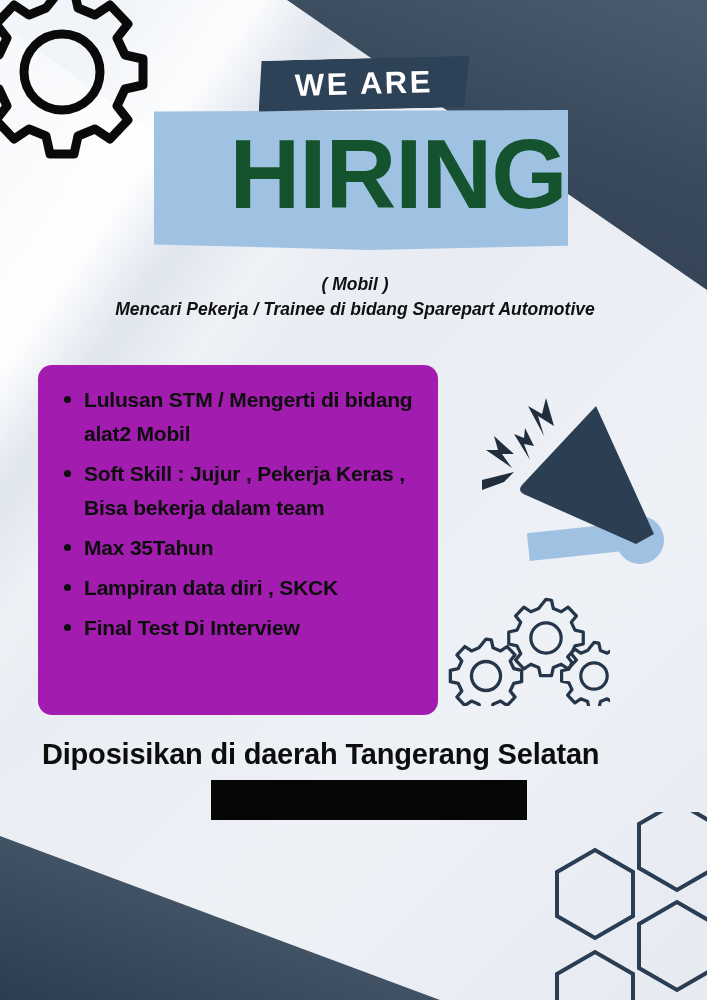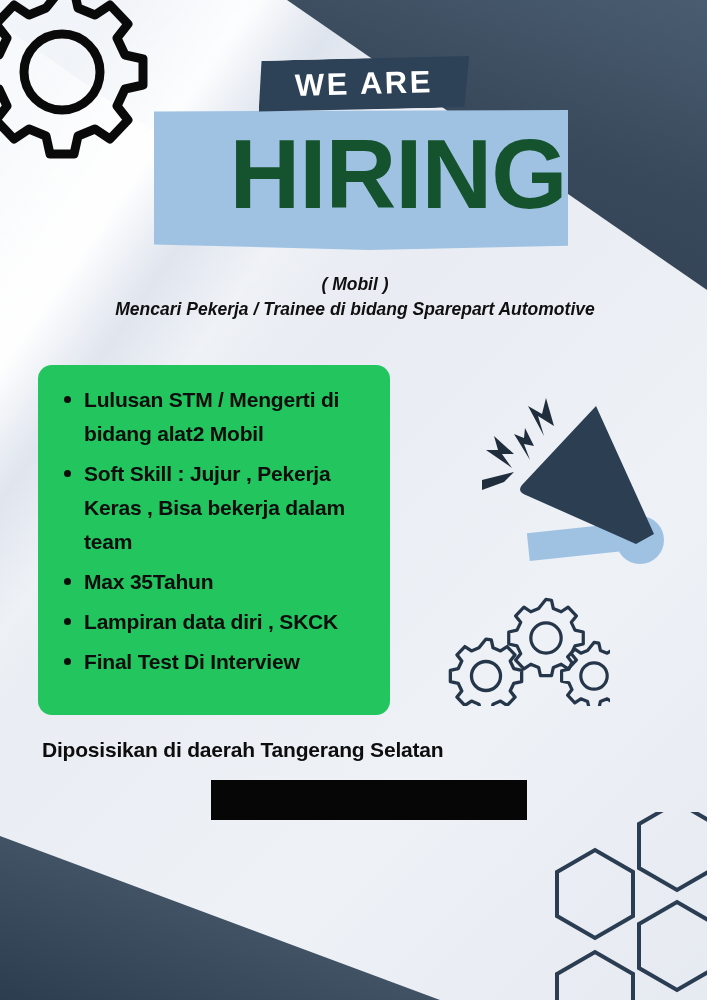--- a/index.html
+++ b/index.html
@@ -148,23 +148,23 @@
     font-style: italic;
     font-weight: 700;
     color: #101010;
     line-height: 1.45;
   }
 
   
   .req-box {
     position: absolute;
     left: 38px; top: 365px;
-    width: 352px;
+    width: 400px;
     min-height: 350px;
-    background: #22c55e;
+    background: #a21caf;
     border-radius: 14px;
     padding: 18px 20px 20px 20px;
     box-sizing: border-box;
   }
   .req-list {
     list-style: none;
     margin: 0;
     padding: 0;
   }
   .req-list li {
@@ -183,21 +183,21 @@
     left: 6px; top: 13px;
     width: 7px; height: 7px;
     border-radius: 50%;
     background: #0d0d0d;
   }
 
   
   .location-line {
     position: absolute;
     left: 42px; top: 738px;
-    font-size: 21px;
+    font-size: 29px;
     font-weight: 700;
     color: #0d0d0d;
     letter-spacing: -0.2px;
   }
   .apply-btn {
     position: absolute;
     left: 48px; top: 781px;
     width: 145px; height: 38px;
     background: #1b1b1b;
     display: flex;

